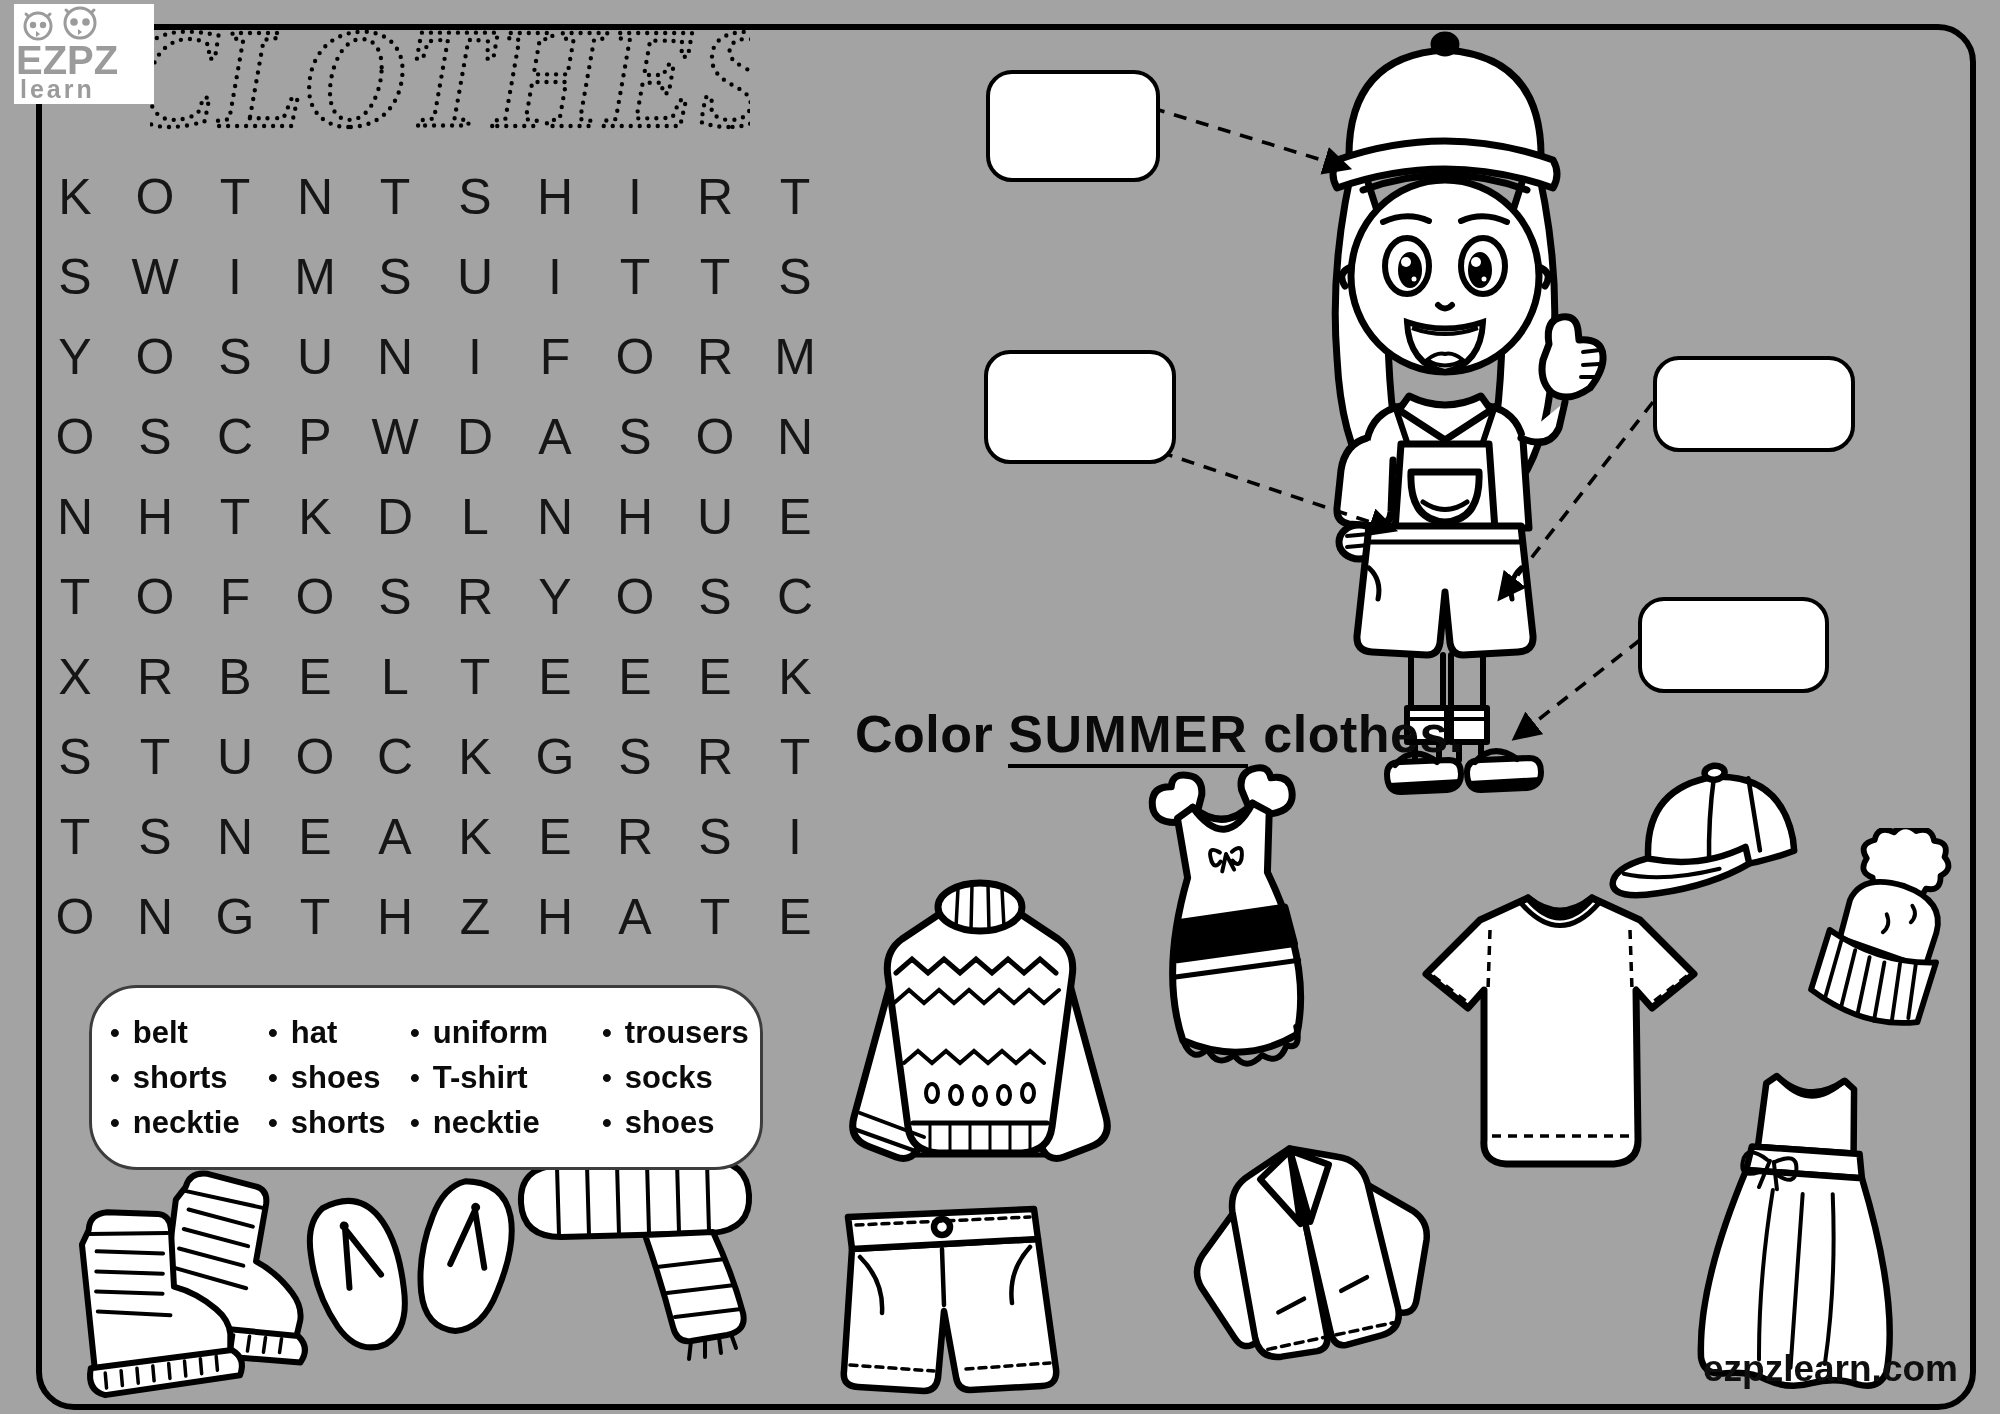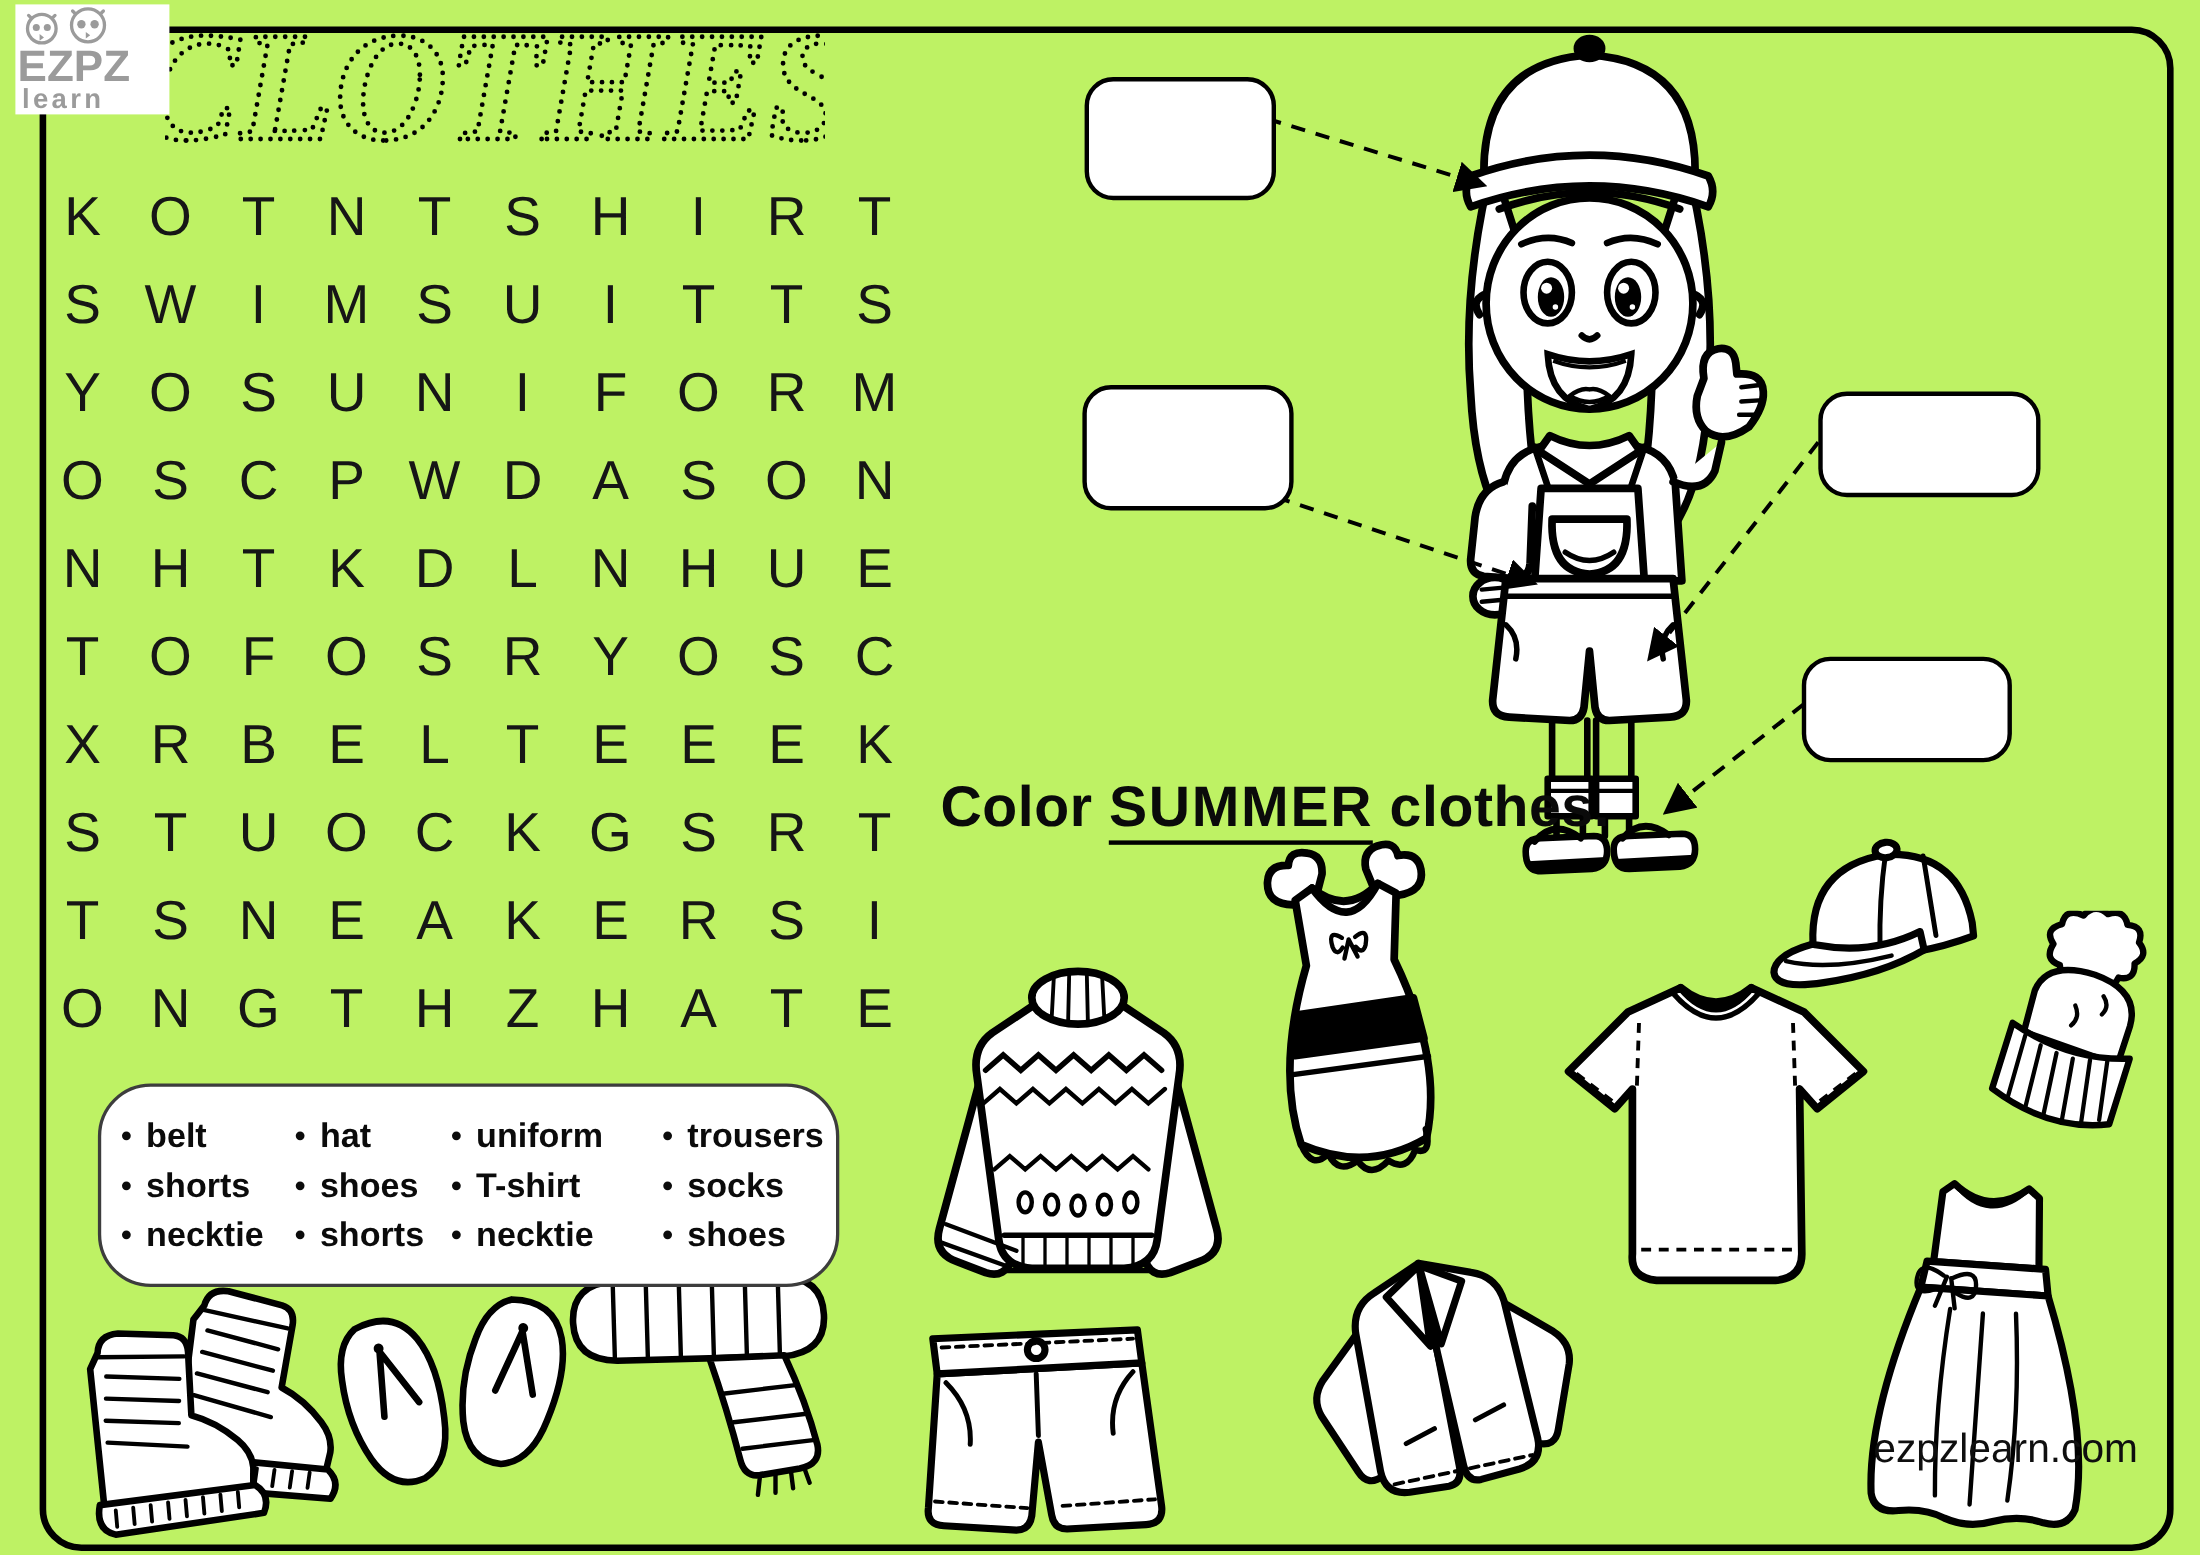--- a/index.html
+++ b/index.html
@@ -1,35 +1,35 @@
 <!DOCTYPE html>
 <html><head>
 <meta charset="utf-8">
 <style>
   html,body{margin:0;padding:0;background:#e8e8e8;}
-  .page{position:relative;width:2000px;height:1414px;background:#bef264;overflow:hidden;
+  .page{position:relative;width:2000px;height:1414px;background:#a3a3a3;overflow:hidden;
         font-family:"Liberation Sans", sans-serif;}
   .frame{position:absolute;left:36px;top:24px;width:1928px;height:1374px;
          border:6px solid #000;border-radius:38px;}
   .logo{position:absolute;left:14px;top:4px;width:140px;height:100px;background:#fff;z-index:3;}
   .title-svg{position:absolute;left:150px;top:6px;width:600px;height:152px;z-index:2;}
   .ws-grid{position:absolute;left:35px;top:157px;display:grid;
            grid-template-columns:repeat(10,80px);grid-auto-rows:80px;z-index:2;}
   .ws-cell{display:flex;align-items:center;justify-content:center;
            font-size:50px;color:#161616;font-weight:400;}
   .word-box{position:absolute;left:89px;top:985px;width:674px;height:185px;
             border:3.5px solid #3d3d3d;border-radius:48px;background:#fff;z-index:2;
             display:grid;grid-template-columns:158px 142px 192px 160px;
             align-content:center;row-gap:9px;padding:4px 0 4px 18px;box-sizing:border-box;}
   .wb-item{display:flex;align-items:center;font-weight:bold;font-size:31px;color:#0b0b0b;}
   .wb-bullet{font-size:28px;margin-right:13px;}
   .instruction{position:absolute;left:855px;top:704px;font-size:52px;font-weight:bold;
                color:#0a0a0a;z-index:2;white-space:nowrap;letter-spacing:.5px;}
   .instruction .hl{border-bottom:4px solid #000;padding-bottom:1px;letter-spacing:1.5px;}
-  .website{position:absolute;left:1703px;top:1296px;font-size:37px;font-weight:normal;
+  .website{position:absolute;left:1703px;top:1348px;font-size:37px;font-weight:bold;
            color:#0f0f0f;z-index:3;}
   .ans{position:absolute;background:#fff;border:4.5px solid #000;border-radius:26px;z-index:4;}
   .ans.b1{left:986px;top:70px;width:166px;height:104px;}
   .ans.b2{left:984px;top:350px;width:184px;height:106px;}
   .ans.b3{left:1653px;top:356px;width:194px;height:88px;}
   .ans.b4{left:1638px;top:597px;width:183px;height:88px;}
   .illu{position:absolute;z-index:1;}
   .overlay{position:absolute;left:0;top:0;z-index:3;pointer-events:none;}
 </style>
 </head>

